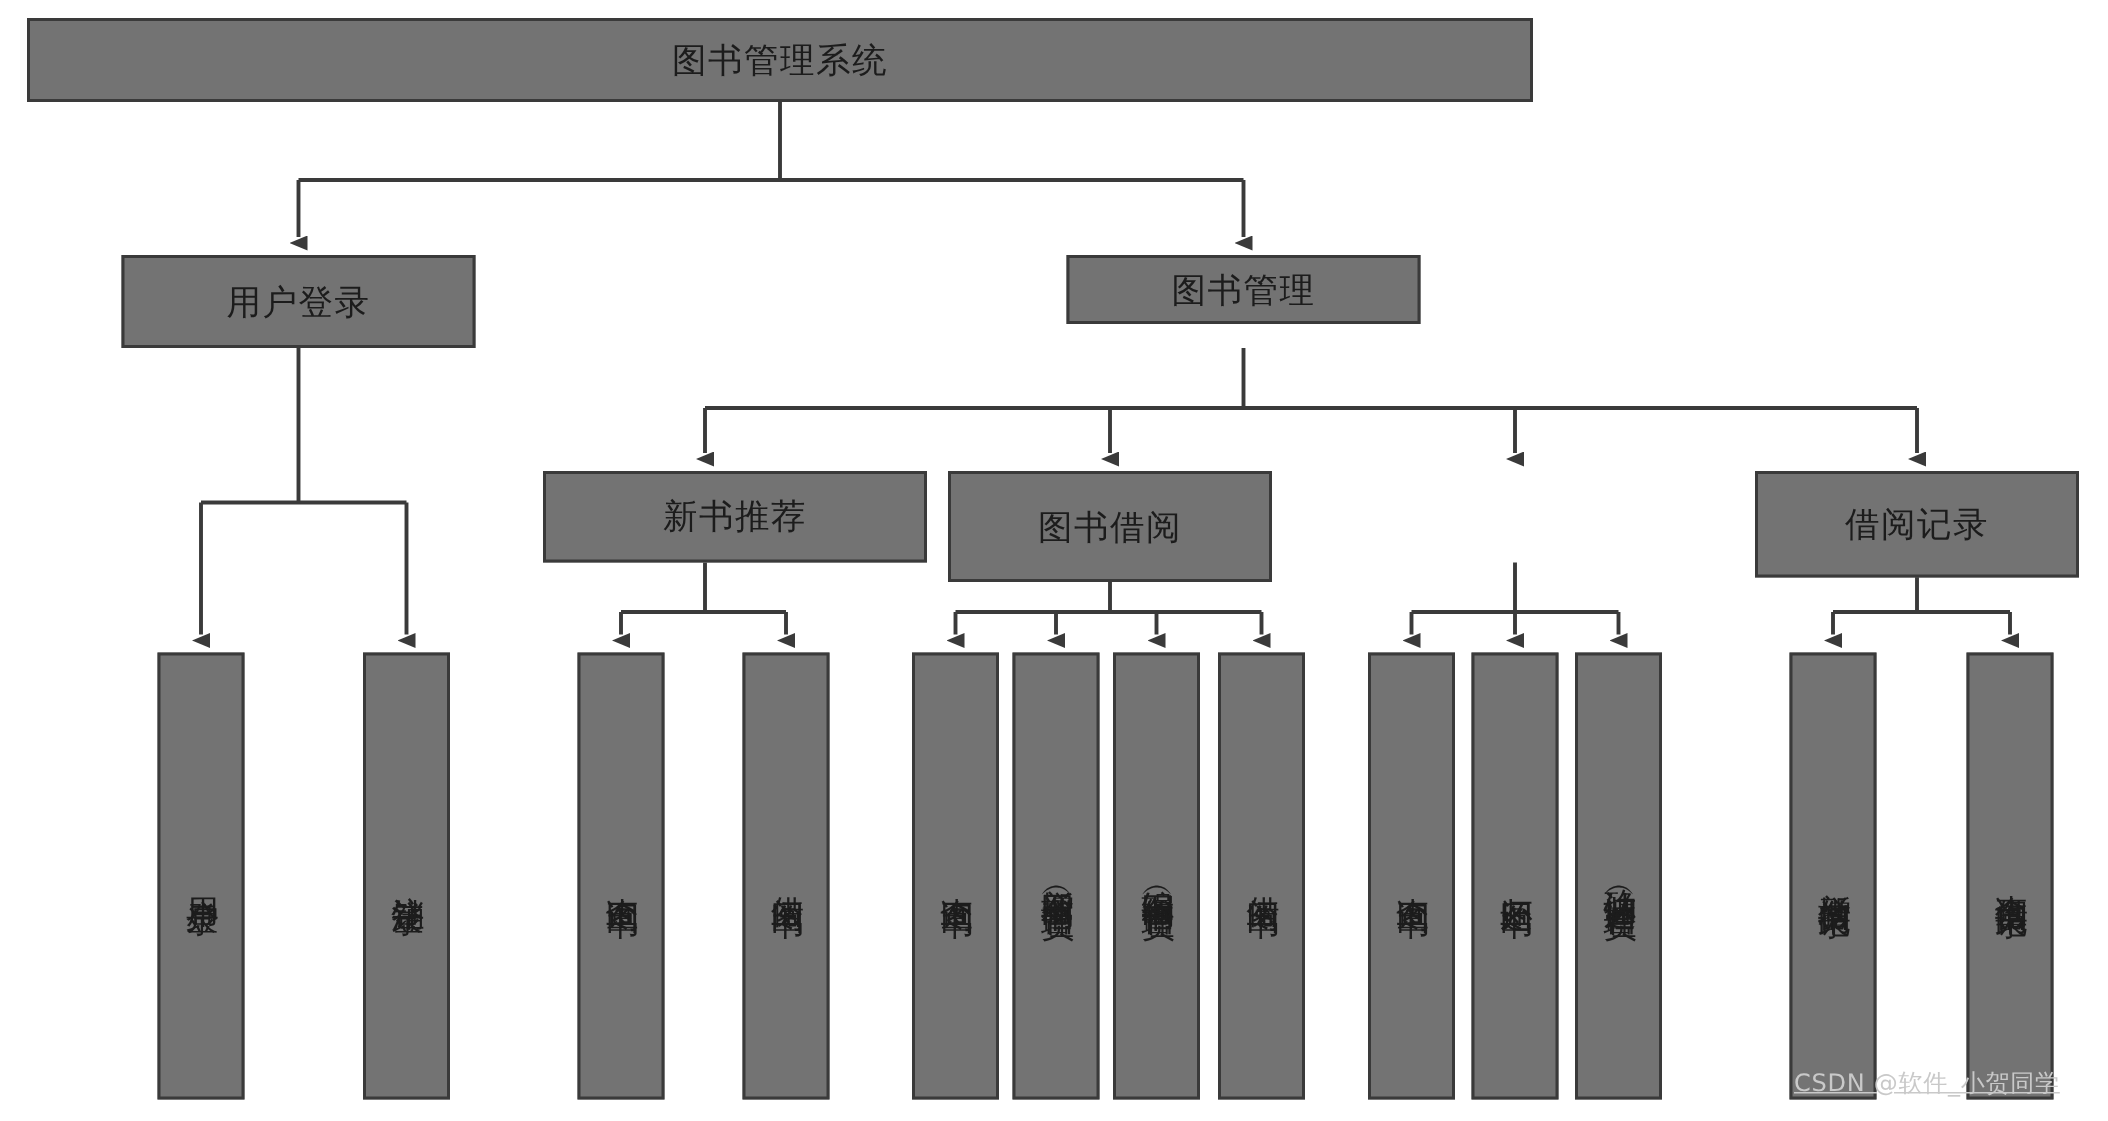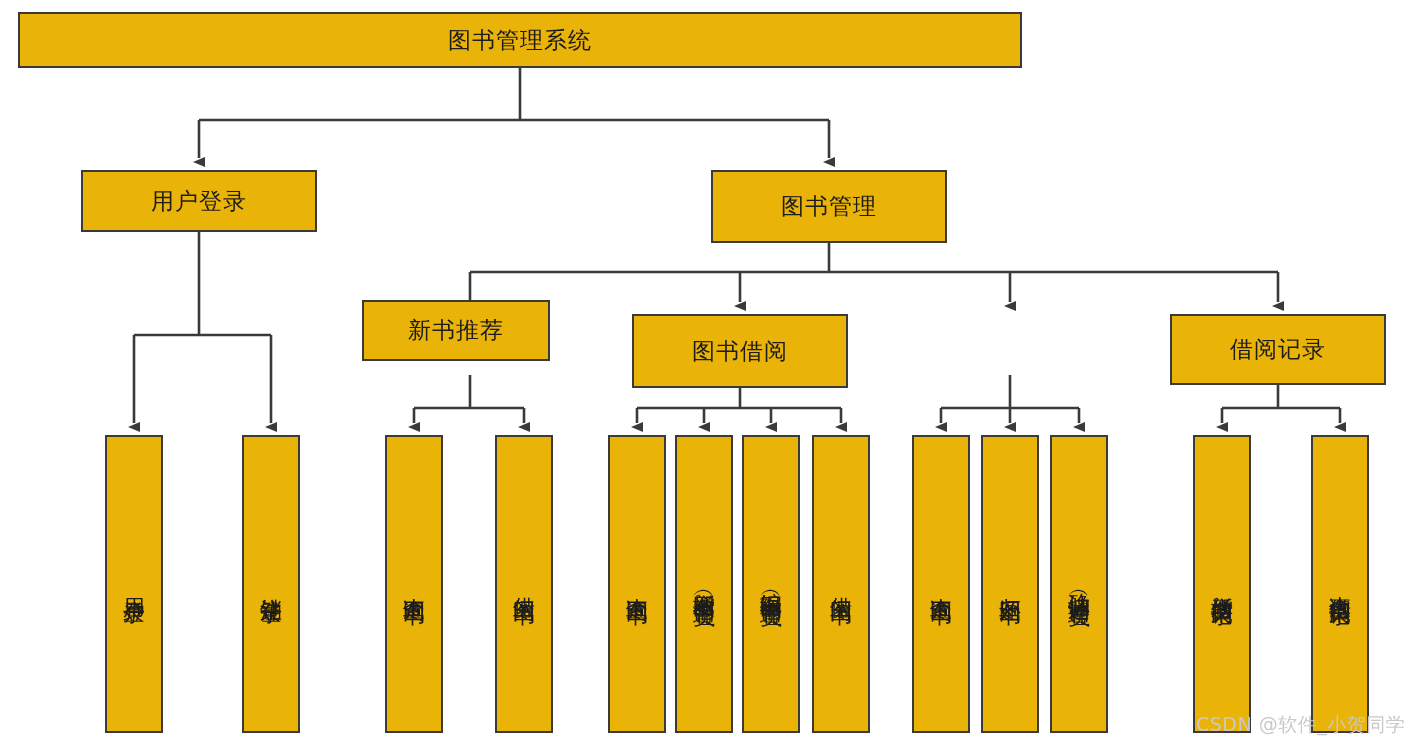--- a/index.html
+++ b/index.html
@@ -6,42 +6,43 @@
   body{
     font-family:"DejaVu Sans","Liberation Sans",sans-serif;
     width:1405px;height:747px;overflow:hidden;
   }
   #canvas{position:relative;width:1405px;height:747px;background:#ffffff;}
   svg.edges{position:absolute;left:0;top:0;width:1405px;height:747px;}
   .node{
     position:absolute;
     box-sizing:border-box;
     border:2.5px solid #3a3a3a;
-    background:#eab308;
+    background:#737373;
     display:flex;
     align-items:center;
     justify-content:center;
     color:#1c1c1c;
   }
   .node.horiz{font-size:23px;letter-spacing:1px;}
   .node.vert{
     writing-mode:vertical-rl;
     text-orientation:upright;
     font-size:22px;
     letter-spacing:2px;
     line-height:1;
     white-space:nowrap;
   }
   .watermark{
     position:absolute;
     color:#c9c9c9;
-    font-size:19px;
+    font-size:16px;
     letter-spacing:0.5px;
     white-space:nowrap;
     user-select:none;
+    text-decoration:underline;
   }
 </style>
 </head>
 <body>
 
 <div id="canvas">
 
   <svg class="edges" viewBox="0 0 1405 747" xmlns="http://www.w3.org/2000/svg">
     <defs>
       <marker id="arrow" markerWidth="10" markerHeight="12" refX="1" refY="6" orient="auto" markerUnits="userSpaceOnUse">
@@ -88,23 +89,23 @@
       <path d="M1278,375 L1278,408"></path>
       <path d="M1222,408 L1340,408"></path>
       <path d="M1222,408 L1222,423" marker-end="url(#arrow)"></path>
       <path d="M1340,408 L1340,423" marker-end="url(#arrow)"></path>
     </g>
   </svg>
 
   <div class="node horiz" style="left:18px;top:12px;width:1004px;height:56px;">图书管理系统</div>
 
   <div class="node horiz" style="left:81px;top:170px;width:236px;height:62px;">用户登录</div>
-  <div class="node horiz" style="left:711px;top:170px;width:236px;height:73px;">图书管理</div>
+  <div class="node horiz" style="left:711px;top:170px;width:236px;height:46px;">图书管理</div>
 
-  <div class="node horiz" style="left:362px;top:300px;width:188px;height:61px;">新书推荐</div>
+  <div class="node horiz" style="left:362px;top:314px;width:256px;height:61px;">新书推荐</div>
   <div class="node horiz" style="left:632px;top:314px;width:216px;height:74px;">图书借阅</div>
   <div class="node horiz" style="left:1170px;top:314px;width:216px;height:71px;">借阅记录</div>
 
   <div class="node vert" style="left:105px;top:435px;width:58px;height:298px;">用户登录</div>
   <div class="node vert" style="left:242px;top:435px;width:58px;height:298px;">注销登录</div>
 
   <div class="node vert" style="left:385px;top:435px;width:58px;height:298px;">查询图书</div>
   <div class="node vert" style="left:495px;top:435px;width:58px;height:298px;">借阅图书</div>
 
   <div class="node vert" style="left:608px;top:435px;width:58px;height:298px;">查询图书</div>

